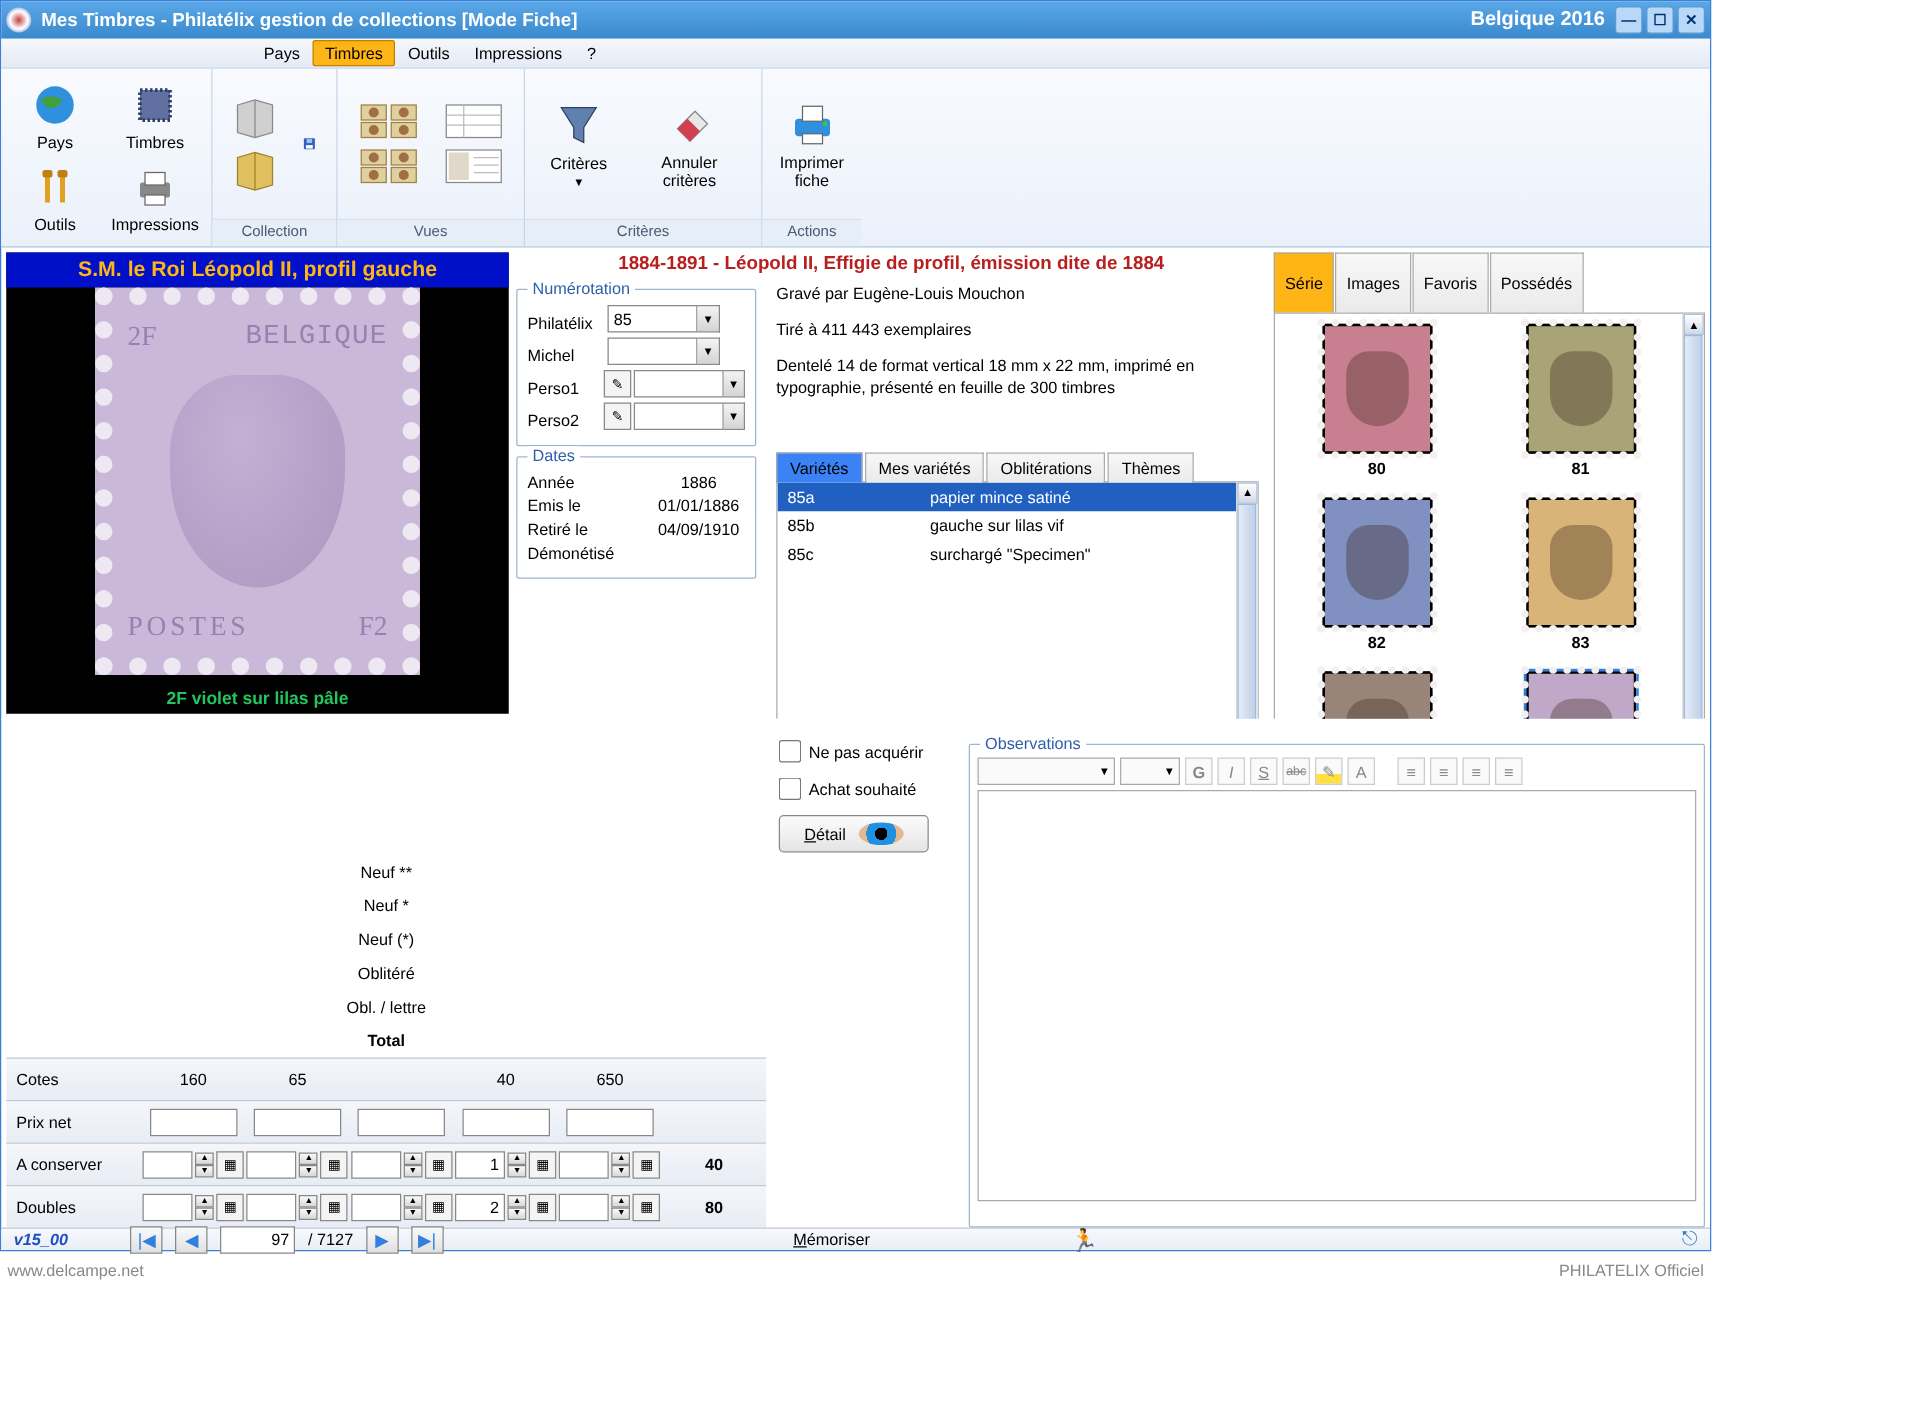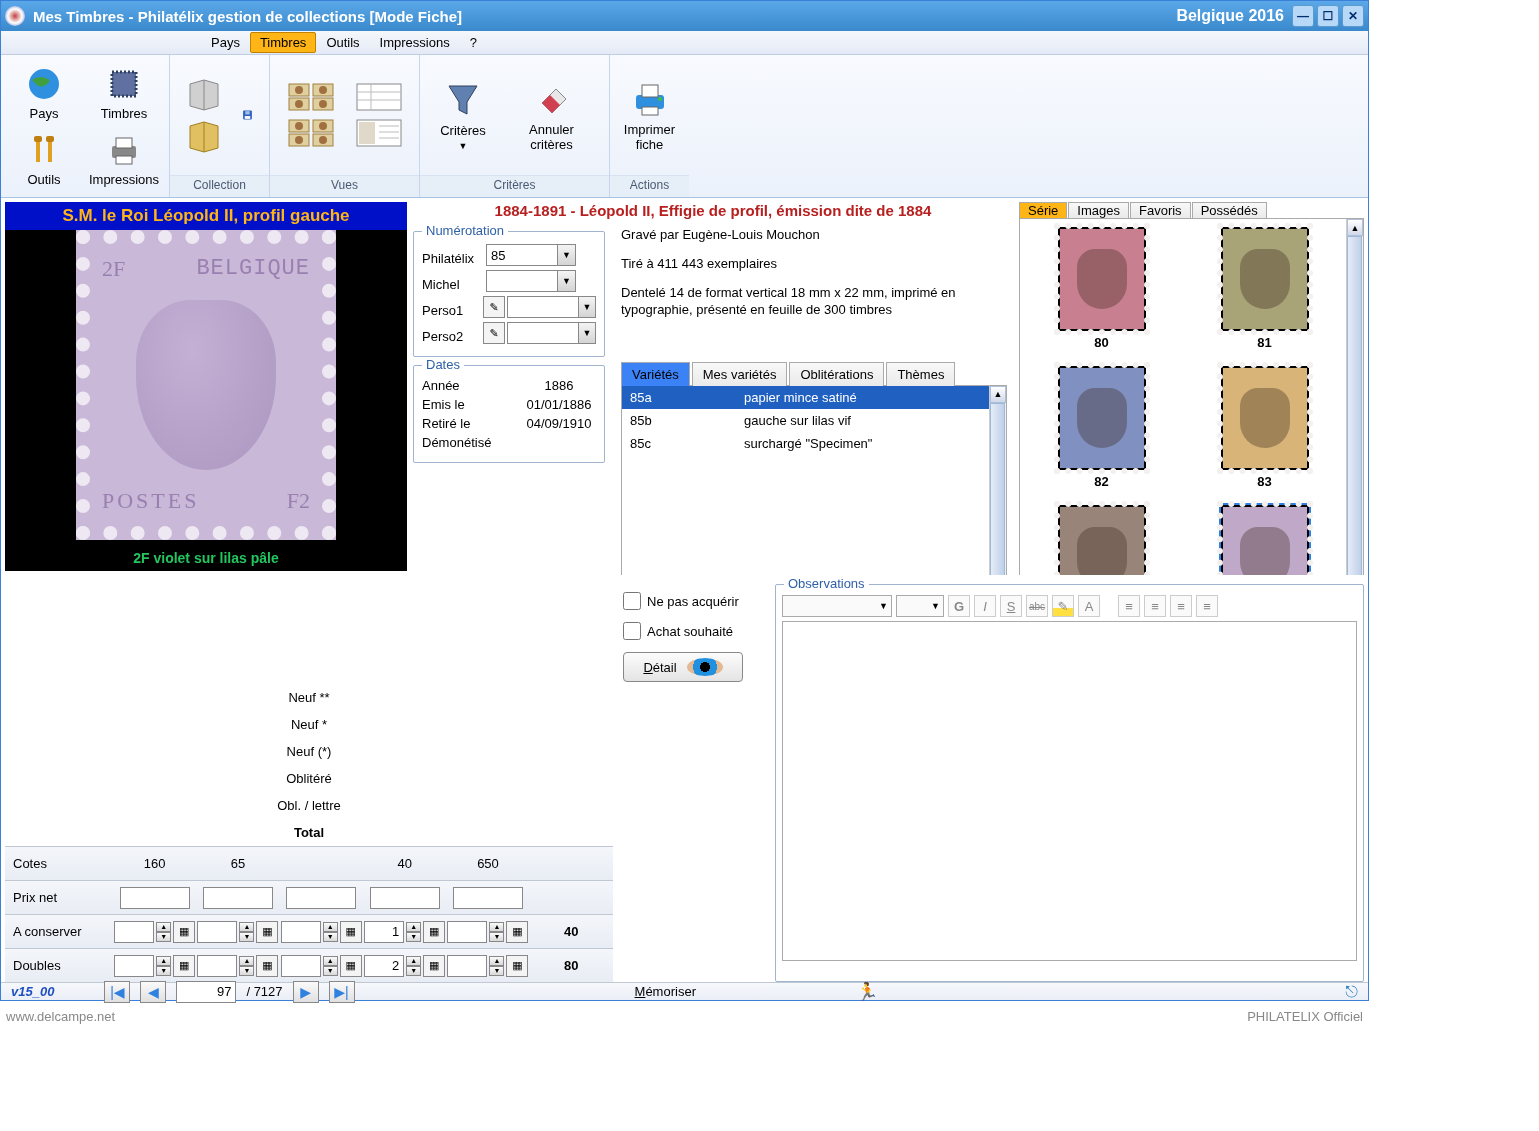--- a/index.html
+++ b/index.html
@@ -59,21 +59,21 @@
 .vlist { border: 1px solid #aaa; border-top: none; height: 254px; display: flex; }
 .vlist-body { flex: 1; overflow: hidden; }
 .vrow { display: flex; padding: 4px 8px; }
 .vrow.sel { background: #2060c0; color: #fff; }
 .vrow .vc1 { width: 114px; }
 .scrollbar-v { width: 17px; background: #eef2f8; border-left: 1px solid #ccc; position: relative; }
 .scrollbar-v .arrow { height: 17px; background: linear-gradient(#fff,#d0d8e8); border: 1px solid #b0c0d8; font-size: 9px; display: flex; align-items: center; justify-content: center; cursor: pointer; }
 .scrollbar-v .thumb { position: absolute; top: 17px; height: 220px; width: 15px; background: linear-gradient(to right,#e4ecf8,#c0d0e8); border: 1px solid #a0b8d8; }
 .right-col { flex: 1; display: flex; flex-direction: column; }
 .rtabs { display: flex; }
-.rtab { padding: 0 8px; border: 1px solid #aaa; border-bottom: none; background: linear-gradient(#f8f8f8,#eaeaea); cursor: pointer; margin-right: 1px; }
+.rtab { padding: 16px 8px; border: 1px solid #aaa; border-bottom: none; background: linear-gradient(#f8f8f8,#eaeaea); cursor: pointer; margin-right: 1px; }
 .rtab.active { background: #ffb515; }
 .gallery-wrap { border: 1px solid #aaa; flex: 1; display: flex; }
 .gallery { flex: 1; padding: 8px 12px; display: grid; grid-template-columns: 1fr 1fr; gap: 16px 24px; align-content: start; overflow: hidden; }
 .gitem { text-align: center; }
 .gitem .gstamp { width: 88px; height: 104px; margin: 0 auto 4px; border: 2px solid #000; background: #c8b0b0; position: relative; display: flex; align-items: center; justify-content: center; }
 .gitem .gstamp::before { content: ''; position: absolute; inset: -6px; border: 6px dotted #f4f0f0; pointer-events: none; }
 .gitem .gstamp .ghead { width: 50px; height: 60px; border-radius: 25px 25px 35px 35px; background: rgba(60,40,30,0.35); }
 .gitem.sel .gstamp { outline: 2px solid #3080e0; }
 .gitem .gnum { font-weight: bold; }
 .bottom { display: flex; padding: 0 4px; gap: 6px; border-top: 1px solid #fff; }
@@ -86,21 +86,21 @@
 .val-row .cell { flex: 1; text-align: center; display: flex; align-items: center; justify-content: center; gap: 2px; }
 .val-row input { width: 40px; height: 22px; border: 1px solid #888; text-align: right; padding-right: 4px; }
 .spinner { display: inline-flex; flex-direction: column; width: 15px; }
 .spinner .sp { height: 10px; border: 1px solid #888; background: linear-gradient(#fafafa,#d8d8d8); font-size: 7px; display: flex; align-items: center; justify-content: center; line-height: 1; cursor: pointer; }
 .icobtn { width: 22px; height: 22px; border: 1px solid #888; background: #f4f4f4; display: flex; align-items: center; justify-content: center; font-size: 11px; }
 .midopts { width: 150px; padding: 16px 4px; display: flex; flex-direction: column; gap: 12px; }
 .midopts label { display: flex; align-items: center; gap: 6px; }
 .midopts input[type=checkbox] { width: 18px; height: 18px; }
 .detail-btn { width: 120px; height: 30px; border: 1px solid #888; border-radius: 4px; background: linear-gradient(#fcfcfc,#e4e4e4); display: flex; align-items: center; justify-content: center; gap: 10px; cursor: pointer; }
 .detail-btn .eye { width: 36px; height: 18px; border-radius: 50%; background: radial-gradient(circle at 50% 50%, #000 0 5px, #2090e0 5px 12px, #e4b890 12px); }
-.obs { flex: 1; border: 1px solid #a0b4d0; border-radius: 2px; position: relative; padding: 10px 6px 20px; display: flex; flex-direction: column; margin-top: 8px; }
+.obs { flex: 1; border: 1px solid #a0b4d0; border-radius: 2px; position: relative; padding: 10px 6px 20px; display: flex; flex-direction: column; margin-top: 19px; }
 .obs-toolbar { display: flex; align-items: center; gap: 4px; margin-bottom: 4px; }
 .obs-toolbar .sel { width: 110px; height: 22px; border: 1px solid #aaa; background: #fafafa; display: flex; align-items: center; justify-content: flex-end; padding-right: 3px; font-size: 9px; }
 .obs-toolbar .tbtn { width: 22px; height: 22px; border: 1px solid #ccc; background: #fafafa; display: flex; align-items: center; justify-content: center; color: #888; cursor: pointer; }
 .obs textarea { flex: 1; border: 1px solid #aaa; resize: none; }
 .statusbar { height: 18px; border-top: 1px solid #c0c8d4; display: flex; align-items: center; padding: 0 10px; gap: 10px; background: linear-gradient(#f6f8fc,#eaeef6); }
 .statusbar .ver { font-style: italic; font-weight: bold; color: #2050c0; }
 .navarrow { width: 26px; height: 22px; border: 1px solid #888; background: linear-gradient(#fafafa,#e0e0e0); display: flex; align-items: center; justify-content: center; color: #3080e0; cursor: pointer; font-size: 14px; }
 .statusbar input { width: 60px; height: 22px; border: 1px solid #888; text-align: right; padding-right: 4px; }
 .footer { display: flex; justify-content: space-between; padding: 8px 6px; color: #888; font-size: 14px; width: 1369px; }
 .ico svg { width: 100%; height: 100%; }

